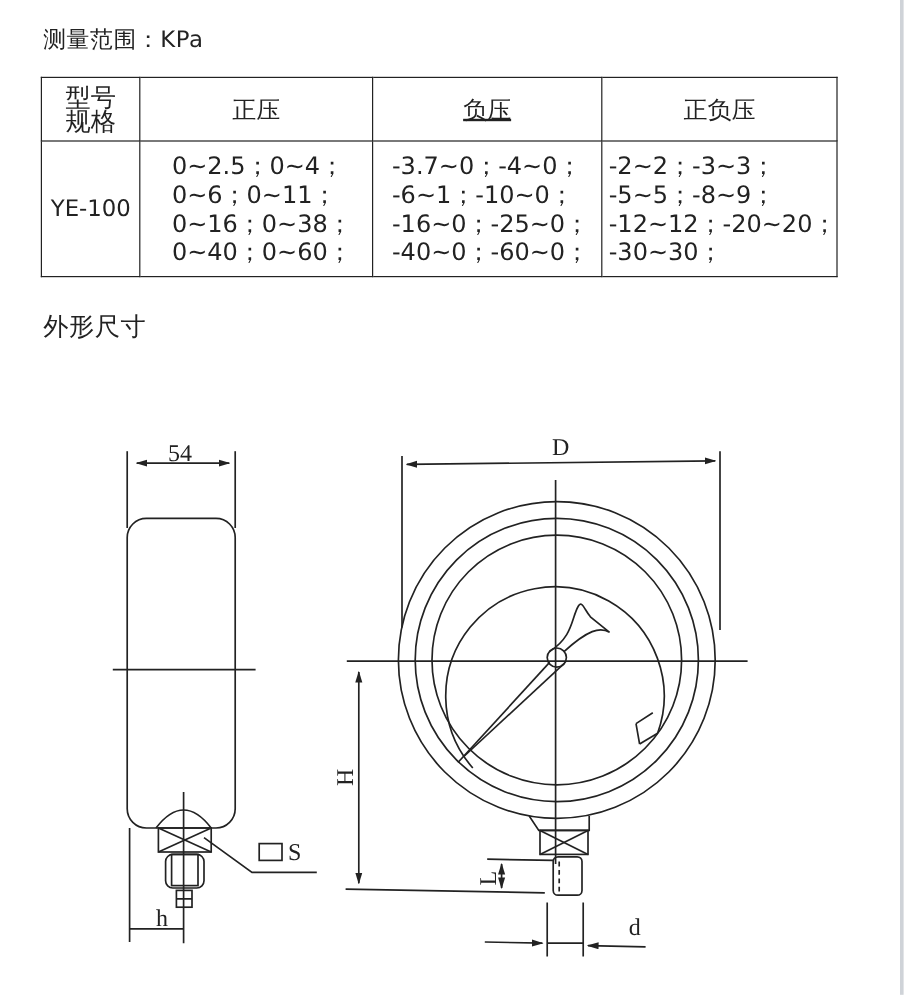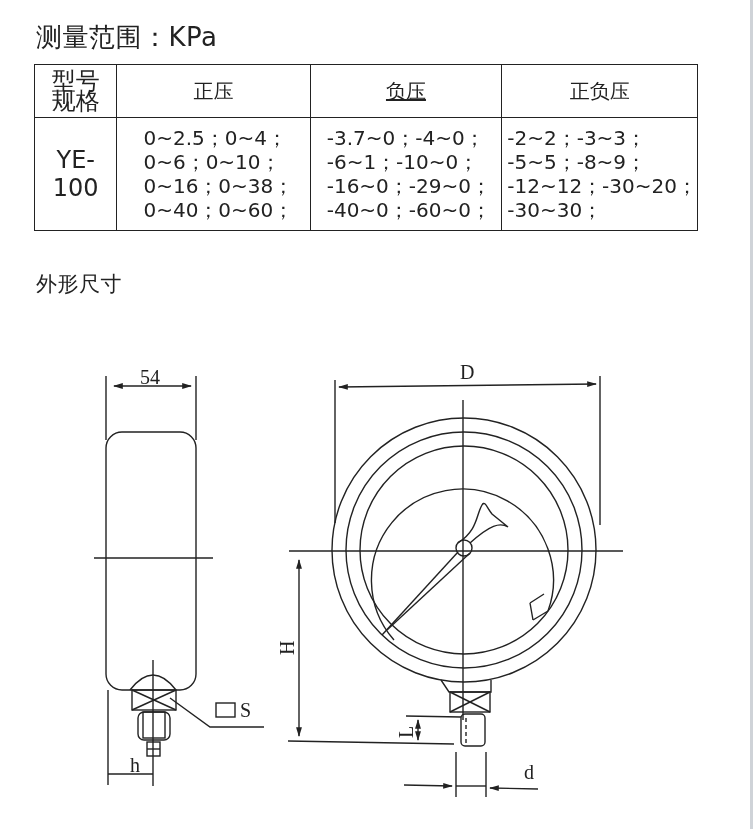--- a/index.html
+++ b/index.html
@@ -1,37 +1,37 @@
 <!DOCTYPE html>
 <html><head>
 <meta charset="utf-8">
 <style>
   html, body { margin: 0; padding: 0; }
   body {
     width: 753px; height: 829px; background: #ffffff; position: relative; overflow: hidden;
     font-family: "DejaVu Sans", "Liberation Sans", sans-serif; color: #222;
   }
   .title {
-    position: absolute; left: 36px; top: 20px; font-size: 26px; letter-spacing: 0.5px; color: #222;
+    position: absolute; left: 36px; top: 20px; font-size: 19px; letter-spacing: 0.5px; color: #222;
   }
   .section-title {
-    position: absolute; left: 36px; top: 270px; font-size: 21px; letter-spacing: 0.5px; color: #222;
+    position: absolute; left: 36px; top: 258px; font-size: 21px; letter-spacing: 0.5px; color: #222;
   }
   table.spec {
     position: absolute; left: 34px; top: 64px; width: 664px; border-collapse: collapse;
     font-size: 20px; color: #222;
   }
   table.spec td, table.spec th {
     border: 1.3px solid #222; font-weight: normal; padding: 0;
   }
   table.spec th { height: 52px; text-align: center; }
-  .hd-model { width: 83px; line-height: 20px; font-size: 24px; }
+  .hd-model { width: 83px; line-height: 20px; font-size: 21px; }
   .hd-pos { width: 193px; }
   .hd-neg { width: 191px; text-decoration: underline; }
-  .cell-model { text-align: center; vertical-align: middle; font-size: 24px; }
+  .cell-model { text-align: center; vertical-align: middle; font-size: 19px; }
   .cell-list { vertical-align: middle; height: 112px; line-height: 24px; white-space: nowrap; }
   .cell-list.pos { padding-left: 26px; }
   .cell-list.neg { padding-left: 16px; }
   .cell-list.both { padding-left: 5px; }
   .scrollbar {
     position: absolute; right: 0; top: 0; width: 3px; height: 829px; background: #cfd3d8;
   }
   svg.drawing { position: absolute; left: 0; top: 0; }
   .dim-label { font-family: "Liberation Serif", "DejaVu Serif", serif; font-size: 20px; fill: #222; }
 </style>
@@ -48,34 +48,34 @@
       <div>规格</div>
     </th>
     <th class="hd-pos">正压</th>
     <th class="hd-neg">负压</th>
     <th>正负压</th>
   </tr>
   <tr>
     <td class="cell-model">YE-100</td>
     <td class="cell-list pos">
       <div>0~2.5；0~4；</div>
-      <div>0~6；0~10；</div>
+      <div>0~6；0~11；</div>
       <div>0~16；0~38；</div>
       <div>0~40；0~60；</div>
     </td>
     <td class="cell-list neg">
       <div>-3.7~0；-4~0；</div>
       <div>-6~1；-10~0；</div>
-      <div>-16~0；-29~0；</div>
+      <div>-16~0；-25~0；</div>
       <div>-40~0；-60~0；</div>
     </td>
     <td class="cell-list both">
       <div>-2~2；-3~3；</div>
       <div>-5~5；-8~9；</div>
-      <div>-12~12；-30~20；</div>
+      <div>-12~12；-20~20；</div>
       <div>-30~30；</div>
     </td>
   </tr>
 </tbody>
   </table>
 
 <div class="section-title">外形尺寸</div>
 
 <svg class="drawing" width="753" height="829" viewBox="0 0 753 829" fill="none" stroke="#222" stroke-width="1.4">
   <defs>

